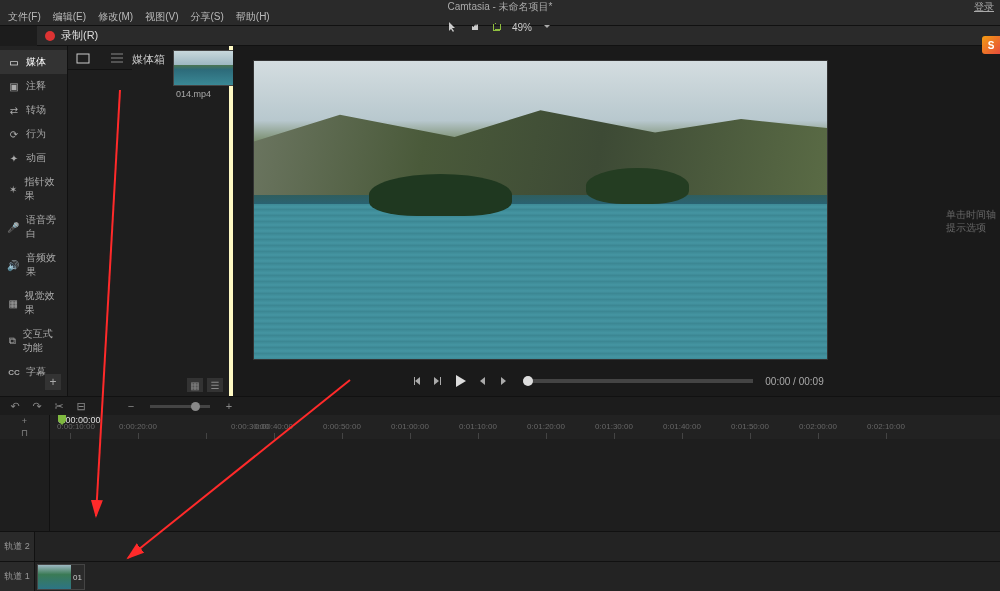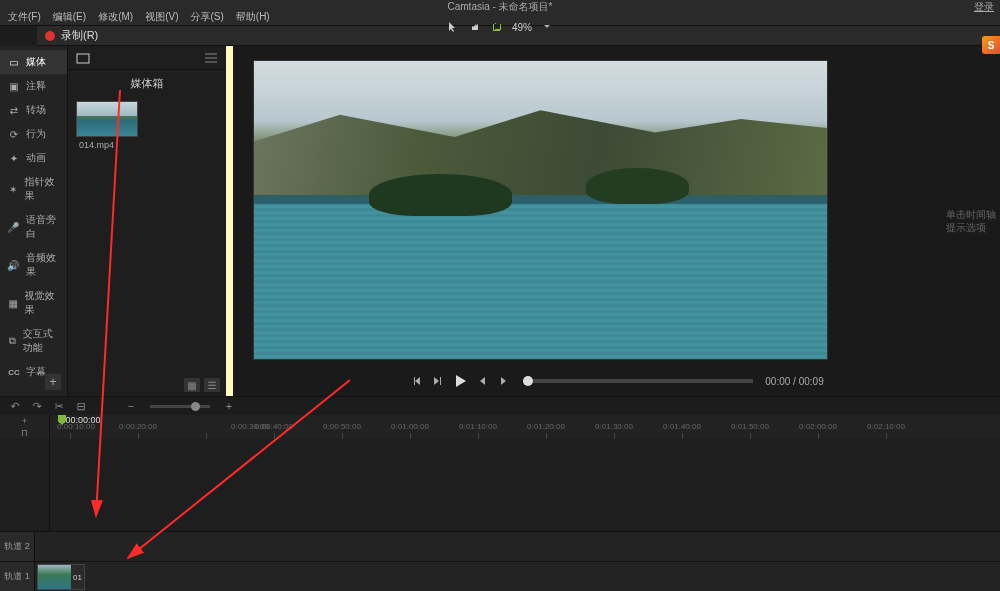--- a/index.html
+++ b/index.html
@@ -28,21 +28,21 @@
 .main { display: flex; height: 350px; }
 
 
 .left-tools { width: 68px; background: #232323; border-right: 1px solid #111; display: flex; flex-direction: column; padding-top: 4px; position: relative; }
 .tool-item { display: flex; align-items: center; gap: 6px; padding: 5px 8px; color: #aaa; font-size: 10px; cursor: pointer; }
 .tool-item.active { background: #333; color: #fff; }
 .tool-item .ti-icon { width: 12px; height: 12px; display: inline-flex; align-items: center; justify-content: center; }
 .left-tools .add-btn { position: absolute; bottom: 6px; right: 6px; width: 16px; height: 16px; background: #333; color: #aaa; display: flex; align-items: center; justify-content: center; font-size: 12px; cursor: pointer; }
 
 
-.media-panel { width: 165px; background: #1e1e1e; border-right: 7px solid #fef9c3; display: flex; flex-direction: column; position: relative; }
+.media-panel { width: 165px; background: #1e1e1e; border-right: 4px solid #fef9c3; display: flex; position: relative; }
 .media-tabs { height: 24px; display: flex; align-items: center; border-bottom: 1px solid #111; padding: 0 8px; gap: 20px; }
 .media-tabs .tab-icon { width: 14px; height: 12px; color: #aaa; cursor: pointer; }
 .media-header { text-align: center; padding: 6px 0; font-size: 11px; color: #ccc; }
 .media-thumb-wrap { padding: 4px 8px; }
 .media-thumb { width: 38px; }
 .media-thumb-img { width: 62px; height: 36px; background: linear-gradient(to bottom, #97b8c4 0%, #5a7a3f 35%, #2d6b7a 55%, #3a8895 100%); border: 1px solid #444; position: relative; }
 .media-thumb-img::before { content:""; position:absolute; top:0; left:0; right:0; height:40%; background:linear-gradient(to bottom,#c8d8dc,#9eb8c2); }
 .media-thumb-label { font-size: 9px; color: #aaa; margin-top: 3px; display: flex; align-items: center; gap: 3px; }
 .media-bottom { position: absolute; bottom: 4px; right: 6px; display: flex; gap: 4px; }
 .media-bottom .mb-btn { width: 16px; height: 14px; background: #333; display: flex; align-items: center; justify-content: center; color: #888; cursor: pointer; font-size: 10px; }

